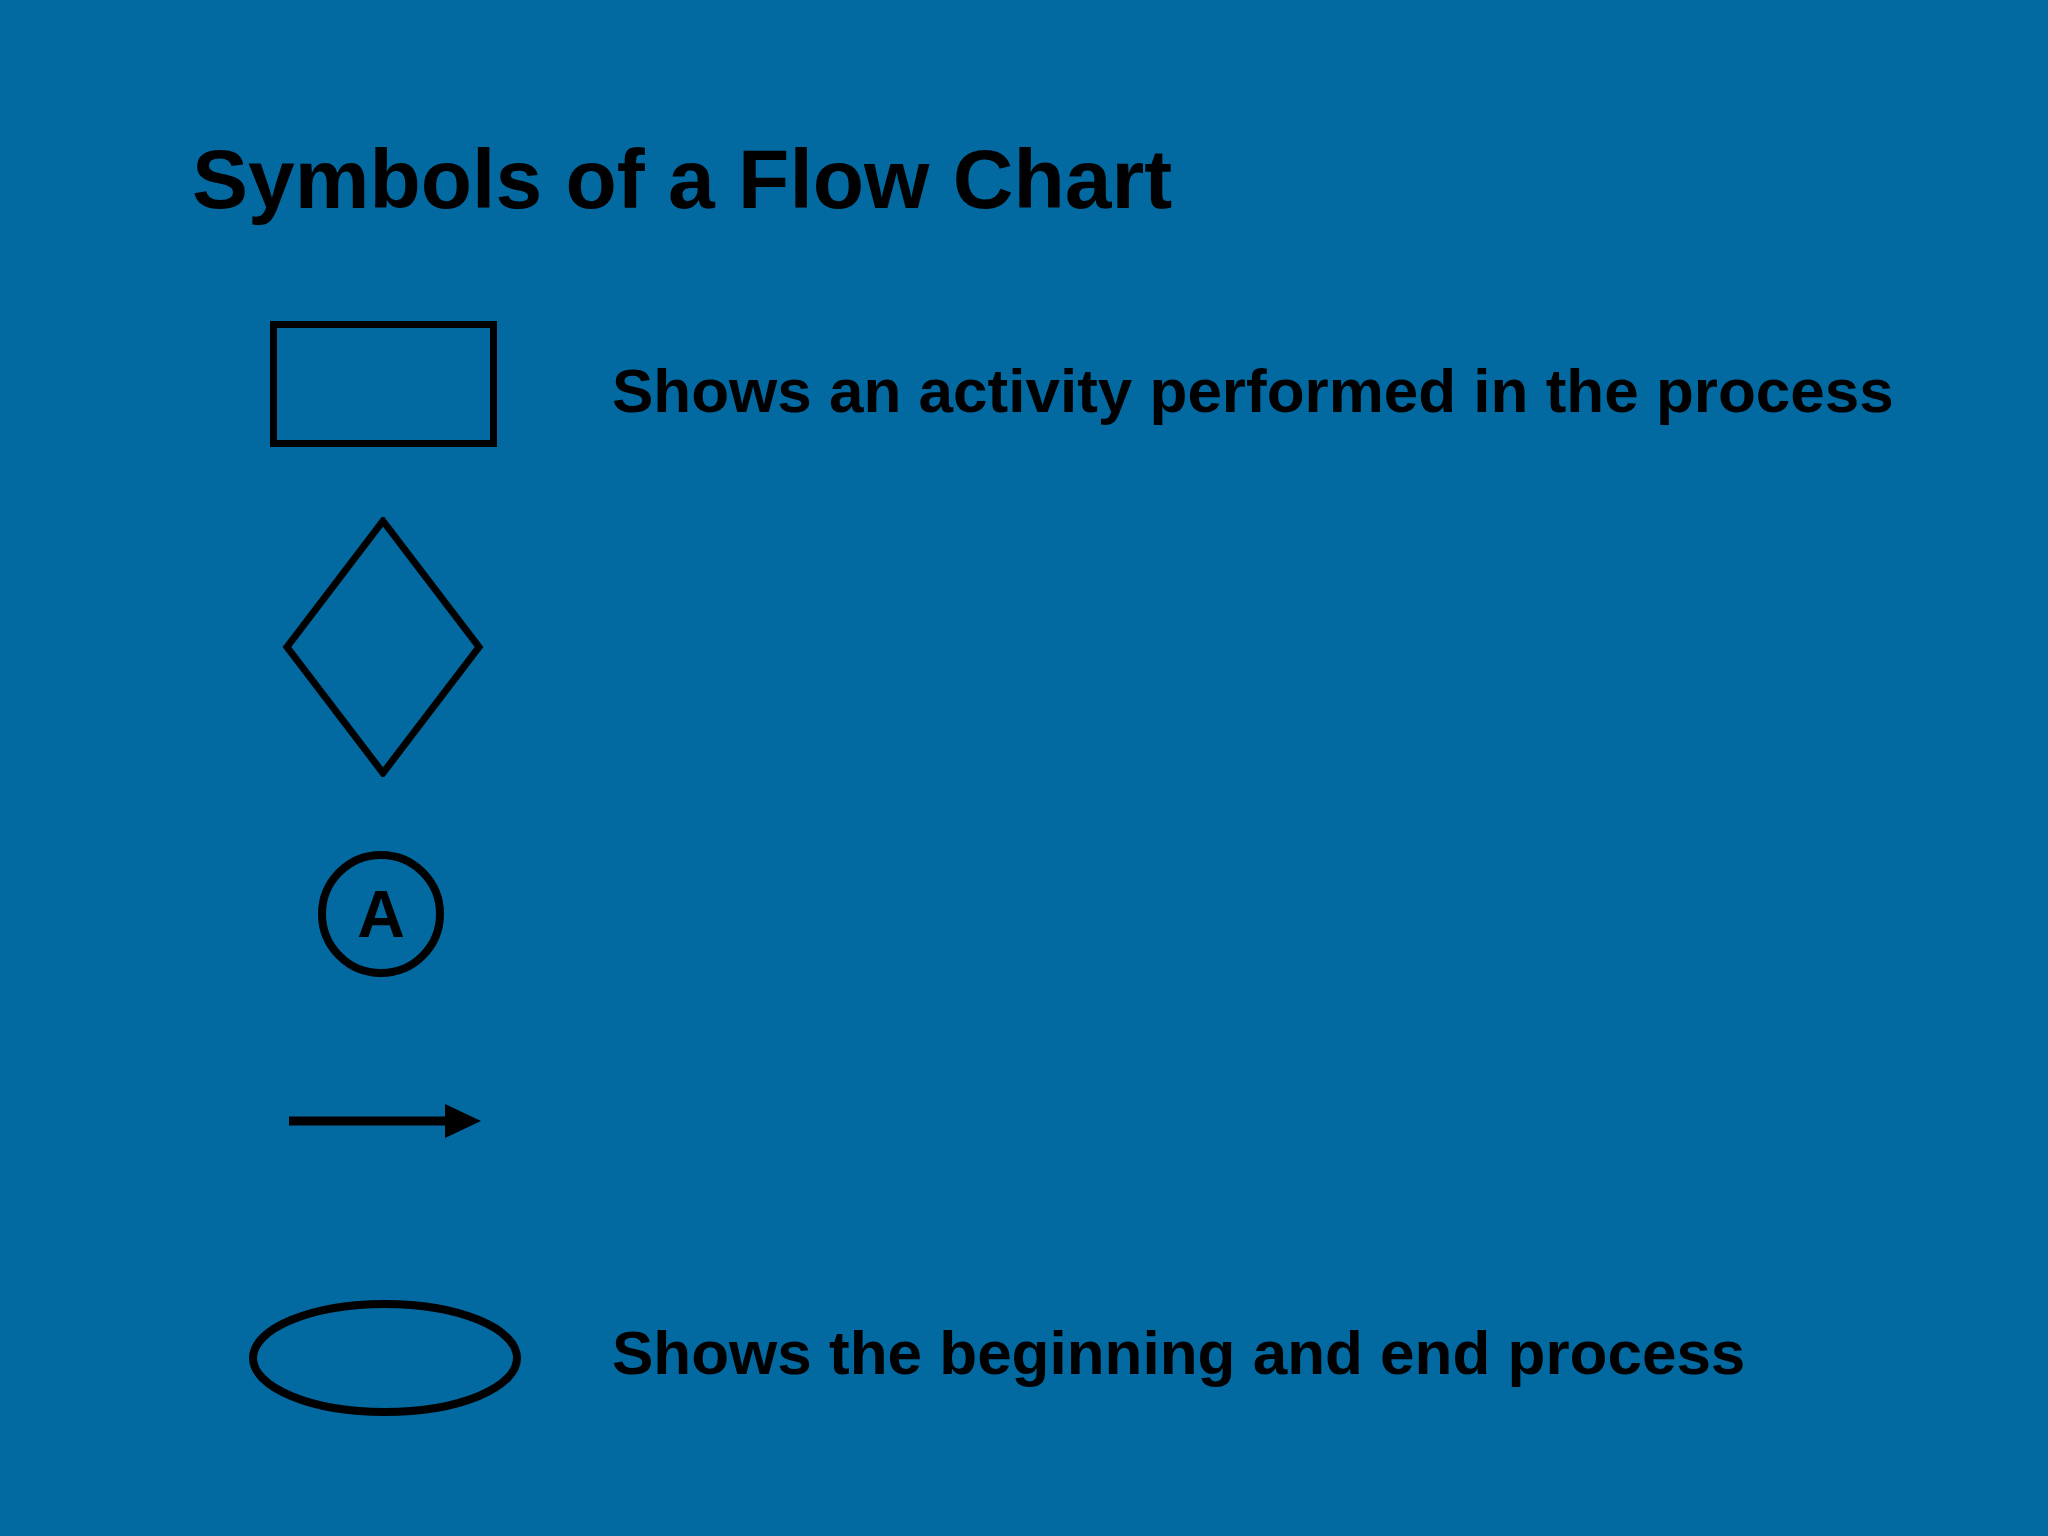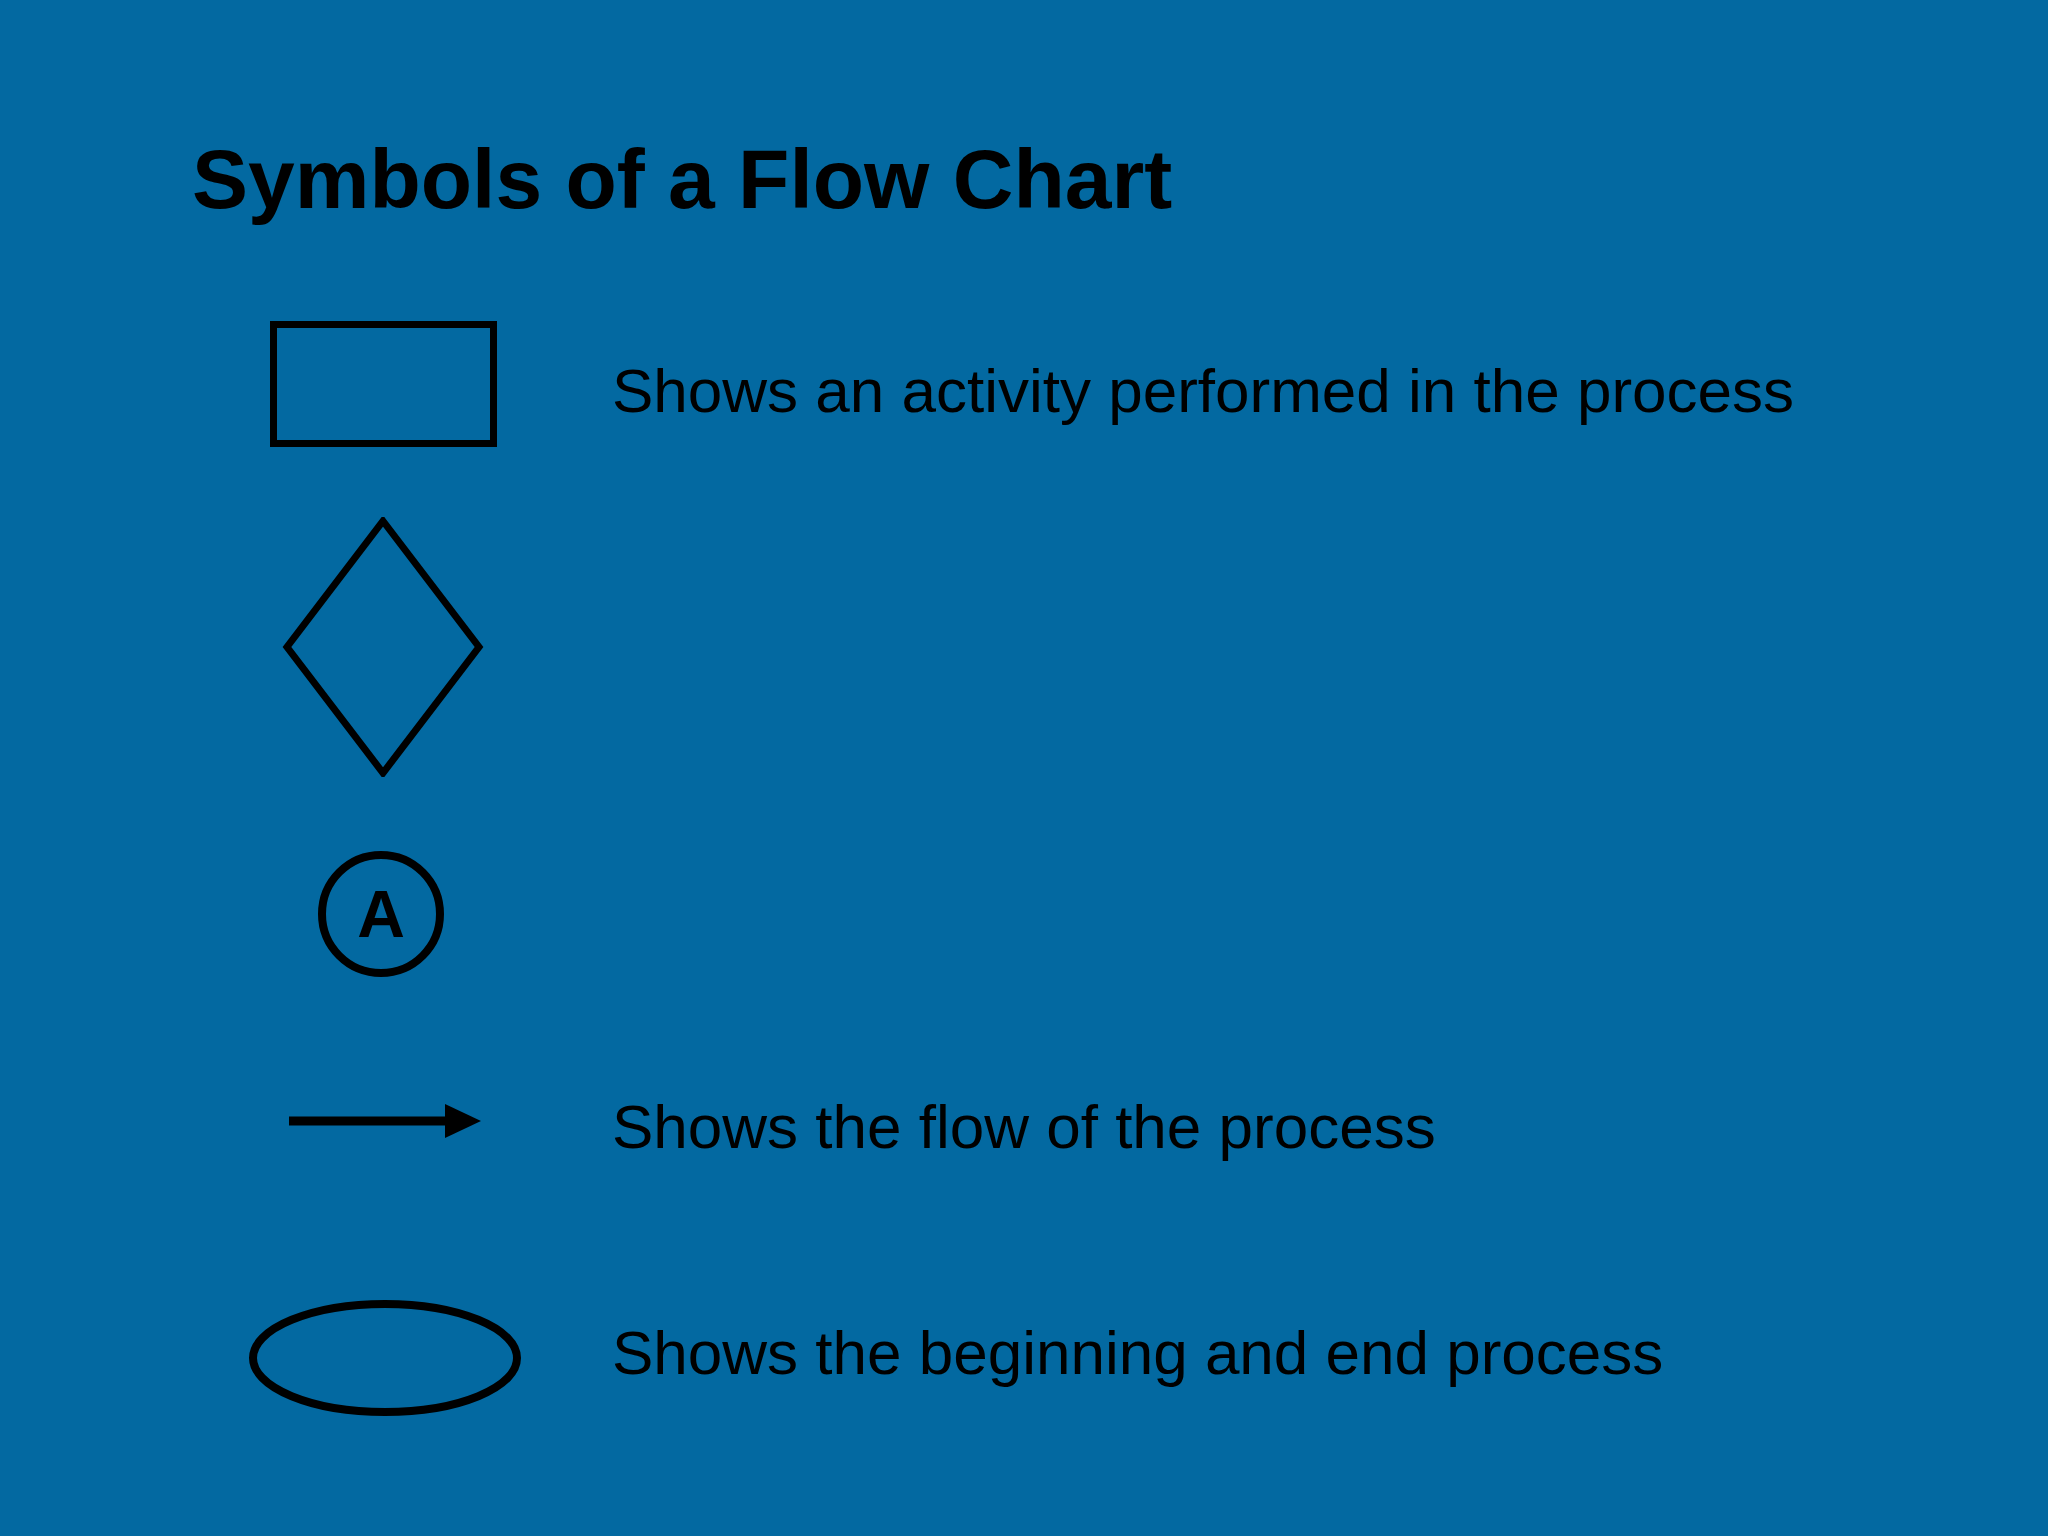--- a/index.html
+++ b/index.html
@@ -26,21 +26,21 @@
     font-weight: bold;
     color: #000000;
     white-space: nowrap;
   }
   .desc {
     position: absolute;
     left: 612px;
     margin: 0;
     font-size: 62px;
     line-height: 72px;
-    font-weight: normal;
+    font-weight: bold;
     color: #000000;
     white-space: nowrap;
   }
   .desc .line { display: block; }
 
   .shape { position: absolute; }
 
   .rect-symbol {
     left: 270px;
     top: 321px;
@@ -83,23 +83,20 @@
 
   <svg class="shape" style="left:314px; top:847px" width="134" height="134" viewBox="0 0 134 134">
     <circle class="ink-stroke" stroke-width="8" cx="67" cy="67" r="59"></circle>
     <text class="connector-label" x="67" y="90" text-anchor="middle">A</text>
   </svg>
 
   <svg class="shape" style="left:285px; top:1098px" width="200" height="46" viewBox="0 0 200 46">
     <line class="ink-stroke" stroke-width="9" x1="4" y1="23" x2="162" y2="23"></line>
     <polygon class="ink-fill" points="160,6 160,40 196,23"></polygon>
   </svg>
-  <p class="desc" style="top:1091px">
-    <span class="line">Shows the flow of the process</span>
-  </p>
 
   <svg class="shape" style="left:248px; top:1299px" width="274" height="118" viewBox="0 0 274 118">
     <ellipse class="ink-stroke" stroke-width="8" cx="137" cy="59" rx="132" ry="54"></ellipse>
   </svg>
   <p class="desc" style="top:1317px">
     <span class="line">Shows the beginning and end process</span>
   </p>
 
 </div>
 

